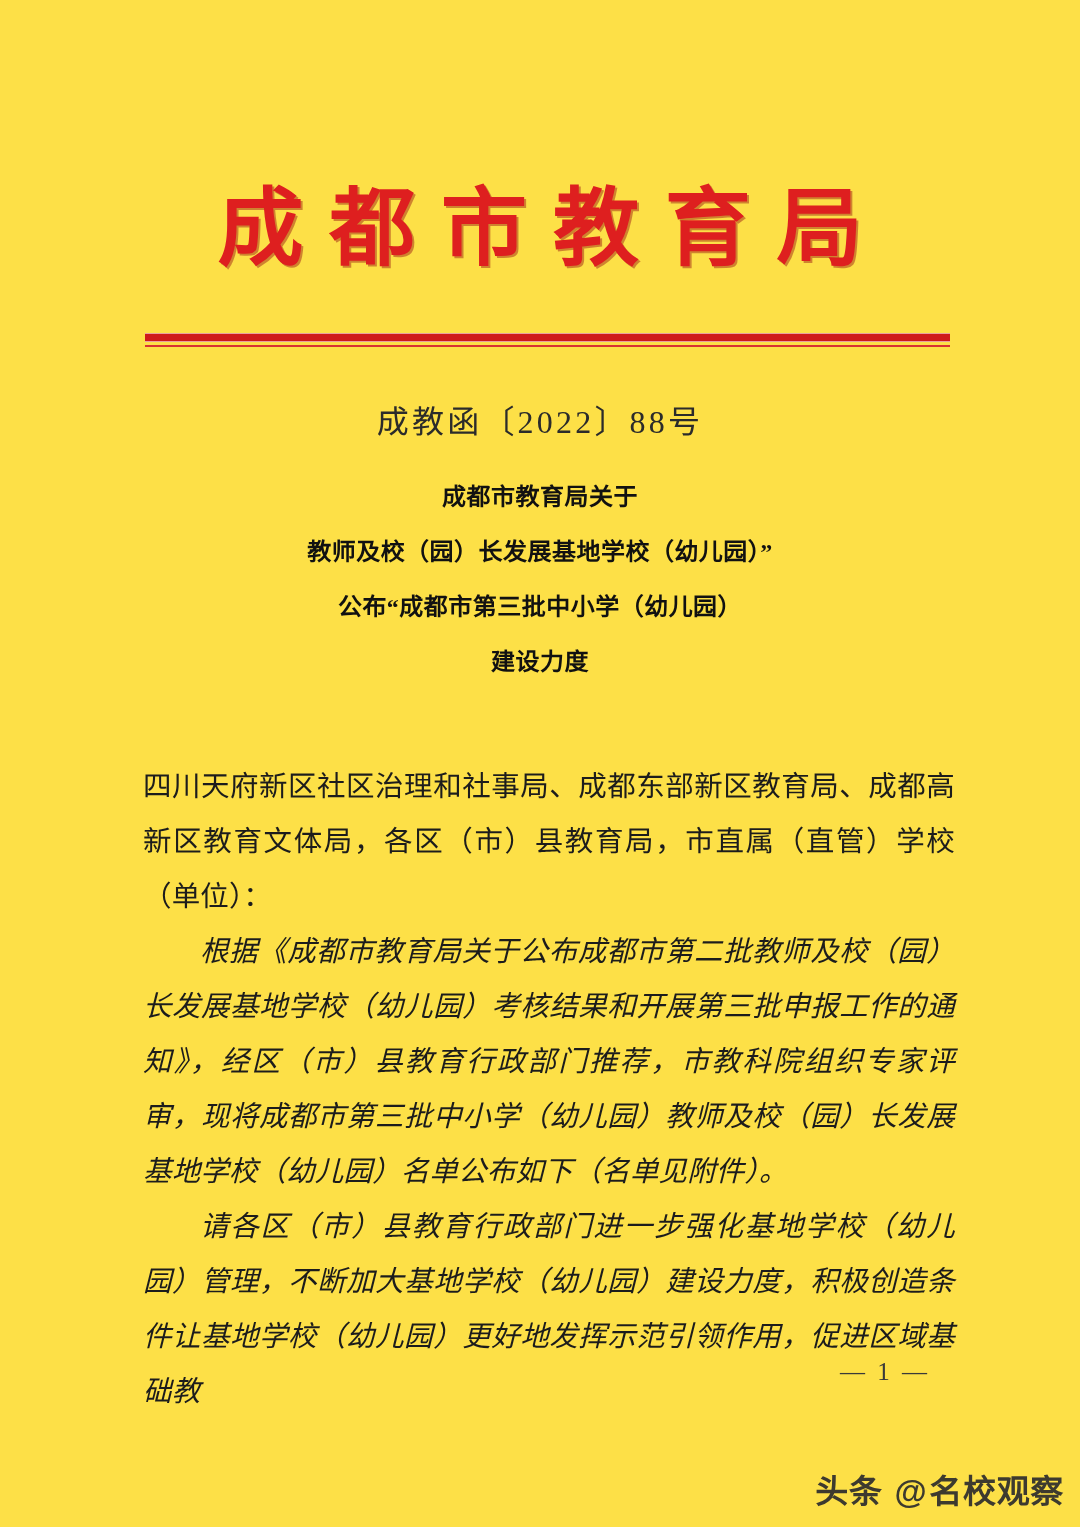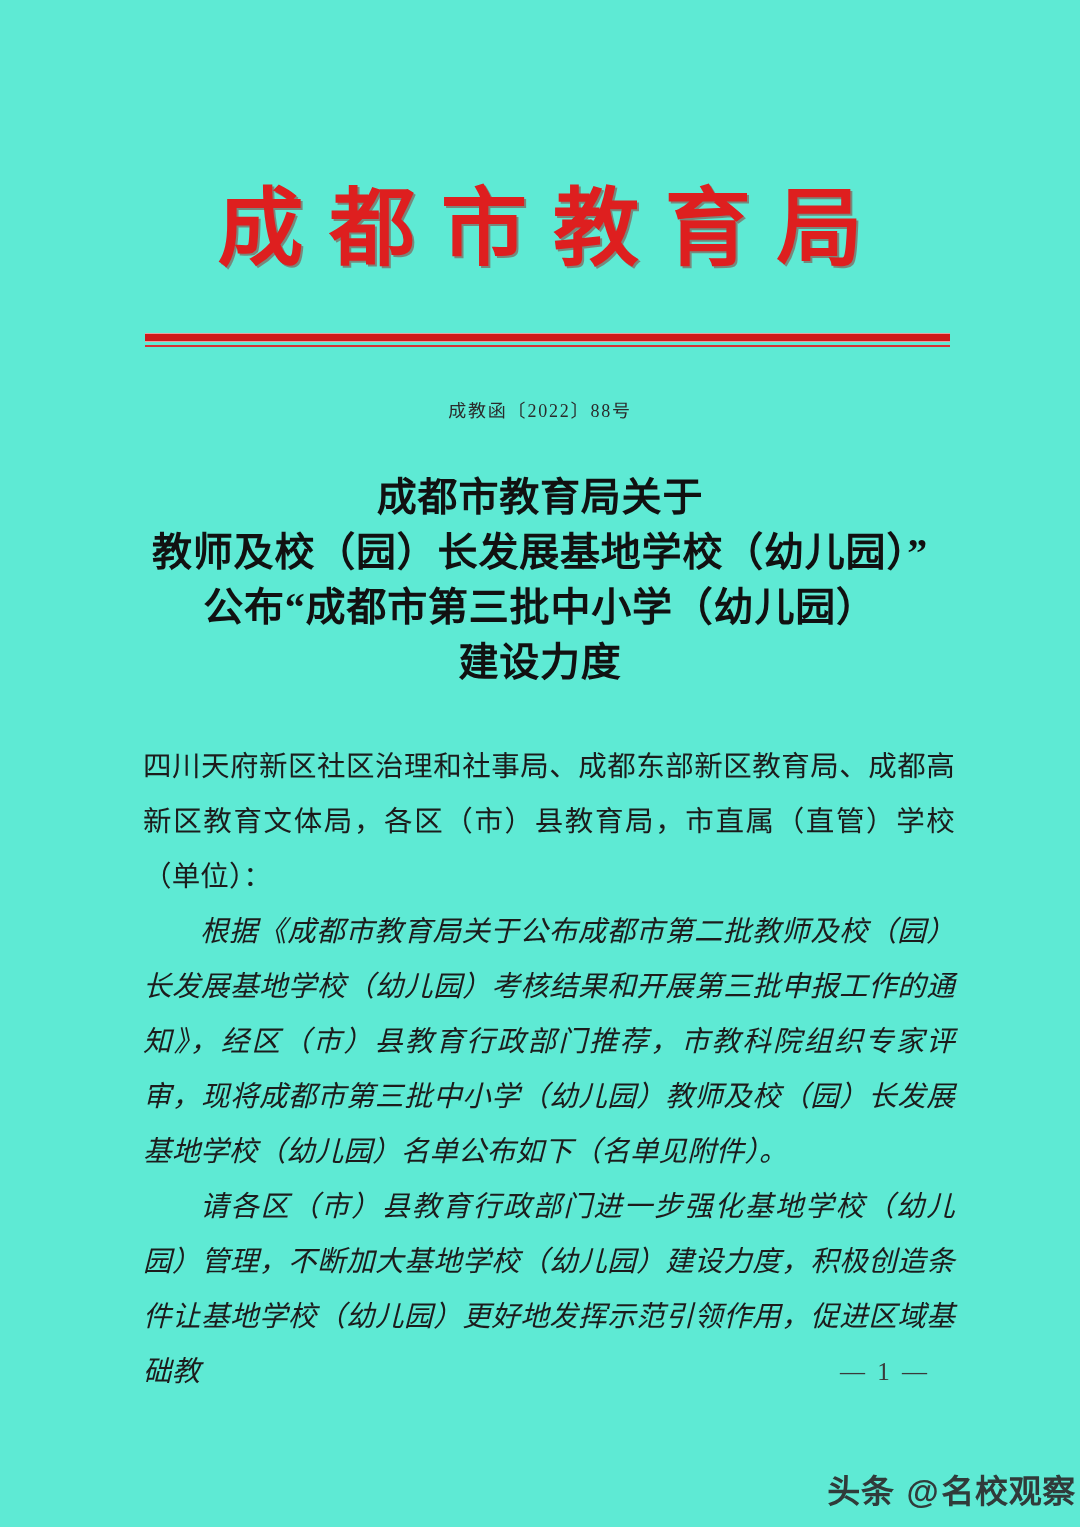--- a/index.html
+++ b/index.html
@@ -7,21 +7,21 @@
     margin: 0;
     padding: 0;
     background: #ffffff;
   }
 
   .page {
     position: relative;
     width: 1080px;
     height: 1527px;
     margin: 0 auto;
-    background: #5eead4;
+    background: #fde047;
     overflow: hidden;
     font-family: "Liberation Serif", "DejaVu Serif", serif;
   }
 
   
   .masthead {
     position: absolute;
     left: 0;
     top: 186px;
     width: 1080px;
@@ -61,48 +61,48 @@
   }
 
   
   .doc-number {
     position: absolute;
     left: 0;
     top: 396px;
     width: 1080px;
     text-align: center;
     font-family: "Liberation Serif", "DejaVu Serif", serif;
-    font-size: 18px;
+    font-size: 32px;
     letter-spacing: 0.10em;
     color: #2b2b2b;
   }
 
   
   .doc-title {
     position: absolute;
     left: 120px;
     top: 470px;
     width: 840px;
     text-align: center;
   }
   .doc-title .tline {
     font-family: "Liberation Serif", "DejaVu Serif", serif;
-    font-size: 40px;
+    font-size: 24px;
     font-weight: 700;
     line-height: 55px;
     letter-spacing: 0.02em;
     color: #111111;
     white-space: nowrap;
   }
 
   
   .body-block {
     position: absolute;
     left: 143px;
-    top: 739px;
+    top: 759px;
     width: 812px;
     font-family: "Liberation Serif", "DejaVu Serif", serif;
     font-size: 28.5px;
     line-height: 55px;
     color: #1c1c1c;
     letter-spacing: 0.005em;
   }
   .body-block p {
     margin: 0;
     text-align: justify;
@@ -128,21 +128,21 @@
     letter-spacing: 0.12em;
   }
   .page-number .pn-inner {
     display: inline-block;
     margin-left: 760px;
   }
 
   
   .watermark {
     position: absolute;
-    right: 4px;
+    right: 16px;
     top: 1465px;
     font-family: "Liberation Sans", "DejaVu Sans", sans-serif;
     font-size: 33px;
     font-weight: 700;
     color: #2d2d2d;
     letter-spacing: 0.02em;
     white-space: nowrap;
     opacity: 0.92;
   }
   .watermark .wm-at {

